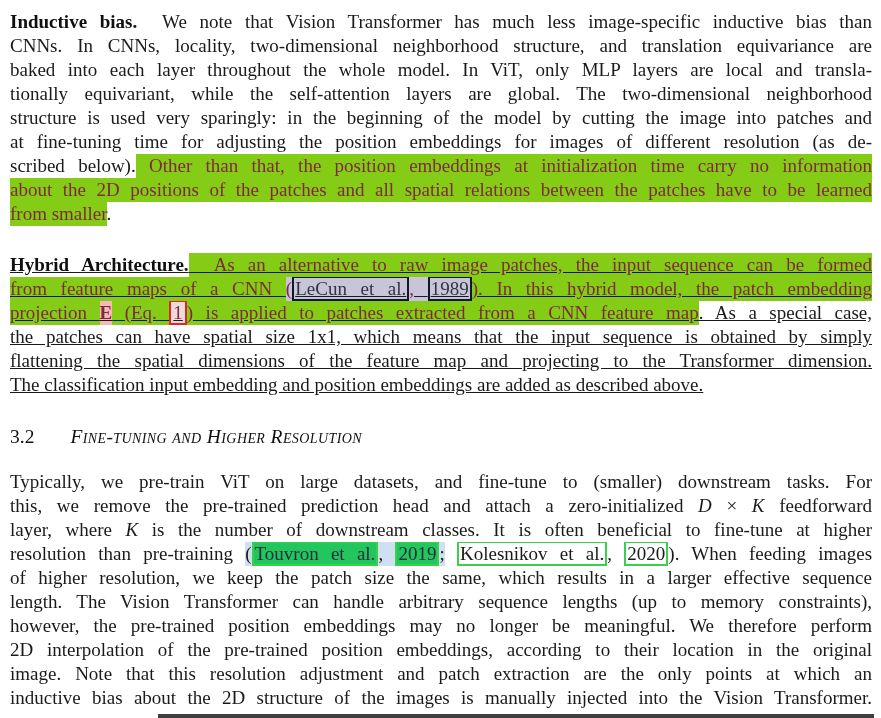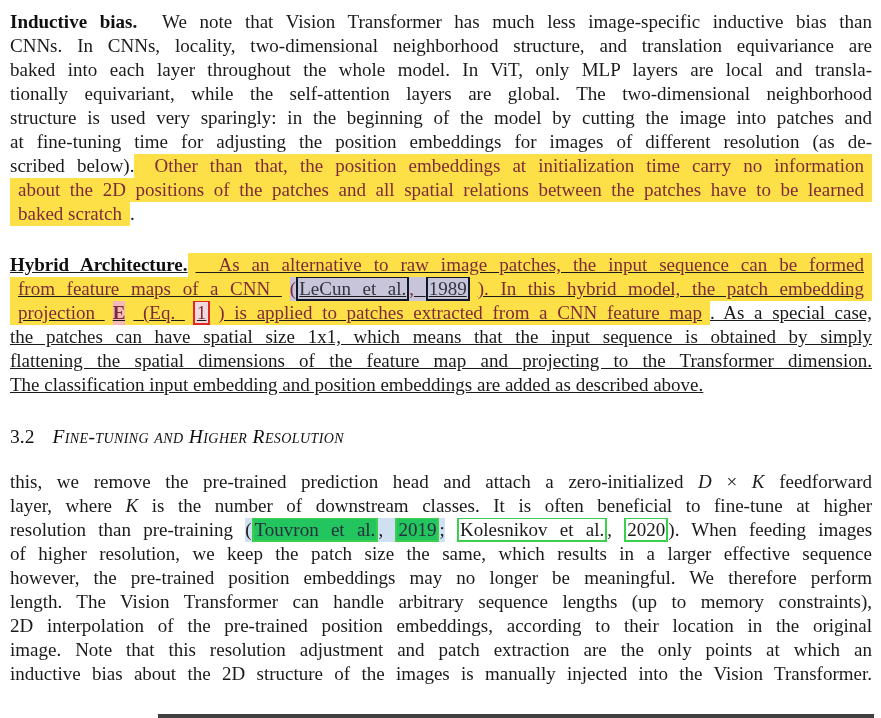--- a/index.html
+++ b/index.html
@@ -18,34 +18,34 @@
   .line{
     height:24px;line-height:24px;
     overflow:hidden;
     text-align:justify;
     text-align-last:justify;
   }
   .line.no-just{text-align-last:left;}
   .s-n{color:#1a1a1a;}
   .s-b{font-weight:bold;color:#0f0f0f;}
   .s-i{font-style:italic;}
-  .s-h{background:#fde047;color:#7d2b3a;padding:2px 8px;}
+  .s-h{background:#84cc16;color:#7d2b3a;padding:2px 0;}
   .s-hb{background:#f6b9b9;color:#7d2b3a;font-weight:bold;padding:2px 0;}
   .s-lav{background:#c8c4d9;color:#7d2b3a;padding:2px 0;}
   .s-cl{background:#c8c4d9;color:#30353f;border:2px solid #0f172a;padding:0 1px;}
   .s-eb{background:#f0d9dc;color:#7d2b3a;border:2px solid #e12726;padding:0 2px;}
   .s-bl{background:#cfe0f3;color:#1a1a1a;padding:2px 0;}
   .s-cb{background:#22c55e;color:#26303a;border:2px solid #3ccf4e;padding:0 1px;}
   .s-c{background:transparent;color:#1a1a1a;border:2px solid #3ccf4e;padding:0 1px;}
   .sec-heading{
     margin-top:27px;
     height:26px;line-height:26px;
     font-size:19.5px;color:#101010;
   }
-  .sec-num{display:inline-block;margin-right:18px;}
+  .sec-num{display:inline-block;margin-right:36px;}
   .sec-title{font-variant:small-caps;letter-spacing:0.4px;font-style:italic;}
   .gap-before-p2{margin-top:27px;text-decoration:underline;}
   .gap-before-p3{margin-top:20px;}
   .bottom-rule{
     position:absolute;
     left:158px;top:714px;
     width:716px;height:4px;
     background:#404040;
   }
 </style>
@@ -56,43 +56,44 @@
 
   <div class="para">
       <div class="line"><span class="s-b">Inductive bias.</span><span class="s-n">&nbsp; We note that Vision Transformer has much less image-specific inductive bias than</span></div>
       <div class="line"><span class="s-n">CNNs. In CNNs, locality, two-dimensional neighborhood structure, and translation equivariance are</span></div>
       <div class="line"><span class="s-n">baked into each layer throughout the whole model. In ViT, only MLP layers are local and transla-</span></div>
       <div class="line"><span class="s-n">tionally equivariant, while the self-attention layers are global. The two-dimensional neighborhood</span></div>
       <div class="line"><span class="s-n">structure is used very sparingly: in the beginning of the model by cutting the image into patches and</span></div>
       <div class="line"><span class="s-n">at fine-tuning time for adjusting the position embeddings for images of different resolution (as de-</span></div>
       <div class="line"><span class="s-n">scribed below).</span><span class="s-h"> Other than that, the position embeddings at initialization time carry no information</span></div>
       <div class="line"><span class="s-h">about the 2D positions of the patches and all spatial relations between the patches have to be learned</span></div>
-      <div class="line no-just"><span class="s-h">baked scratch</span><span class="s-n">.</span></div>
+      <div class="line no-just"><span class="s-h">from smaller</span><span class="s-n">.</span></div>
     </div>
 
   <div class="para gap-before-p2">
       <div class="line"><span class="s-b">Hybrid Architecture.</span><span class="s-h">&nbsp; As an alternative to raw image patches, the input sequence can be formed</span></div>
       <div class="line"><span class="s-h">from feature maps of a CNN </span><span class="s-lav">(</span><span class="s-cl">LeCun et al.</span><span class="s-lav">, </span><span class="s-cl">1989</span><span class="s-h">). In this hybrid model, the patch embedding</span></div>
       <div class="line"><span class="s-h">projection </span><span class="s-hb">E</span><span class="s-h"> (Eq. </span><span class="s-eb">1</span><span class="s-h">) is applied to patches extracted from a CNN feature map</span><span class="s-n">. As a special case,</span></div>
       <div class="line"><span class="s-n">the patches can have spatial size 1x1, which means that the input sequence is obtained by simply</span></div>
       <div class="line"><span class="s-n">flattening the spatial dimensions of the feature map and projecting to the Transformer dimension.</span></div>
       <div class="line no-just"><span class="s-n">The classification input embedding and position embeddings are added as described above.</span></div>
     </div>
 
   <div class="sec-heading">
     <span class="sec-num">3.2</span><span class="sec-title">Fine-tuning and Higher Resolution</span>
   </div>
 
   <div class="para gap-before-p3">
+      <div class="line"><span class="s-n">Typically, we pre-train ViT on large datasets, and fine-tune to (smaller) downstream tasks. For</span></div>
       <div class="line"><span class="s-n">this, we remove the pre-trained prediction head and attach a zero-initialized </span><span class="s-i">D</span><span class="s-n"> × </span><span class="s-i">K</span><span class="s-n"> feedforward</span></div>
       <div class="line"><span class="s-n">layer, where </span><span class="s-i">K</span><span class="s-n"> is the number of downstream classes. It is often beneficial to fine-tune at higher</span></div>
       <div class="line"><span class="s-n">resolution than pre-training </span><span class="s-bl">(</span><span class="s-cb">Touvron et al.</span><span class="s-bl">, </span><span class="s-cb">2019</span><span class="s-bl">;</span><span class="s-n"> </span><span class="s-c">Kolesnikov et al.</span><span class="s-n">, </span><span class="s-c">2020</span><span class="s-n">). When feeding images</span></div>
       <div class="line"><span class="s-n">of higher resolution, we keep the patch size the same, which results in a larger effective sequence</span></div>
+      <div class="line"><span class="s-n">length. The Vision Transformer can handle arbitrary sequence lengths (up to memory constraints),</span></div>
       <div class="line"><span class="s-n">however, the pre-trained position embeddings may no longer be meaningful. We therefore perform</span></div>
-      <div class="line"><span class="s-n">length. The Vision Transformer can handle arbitrary sequence lengths (up to memory constraints),</span></div>
       <div class="line"><span class="s-n">2D interpolation of the pre-trained position embeddings, according to their location in the original</span></div>
       <div class="line"><span class="s-n">image. Note that this resolution adjustment and patch extraction are the only points at which an</span></div>
       <div class="line"><span class="s-n">inductive bias about the 2D structure of the images is manually injected into the Vision Transformer.</span></div>
     </div>
 
   <div class="bottom-rule"></div>
 
 </div>
 
 </body></html>

